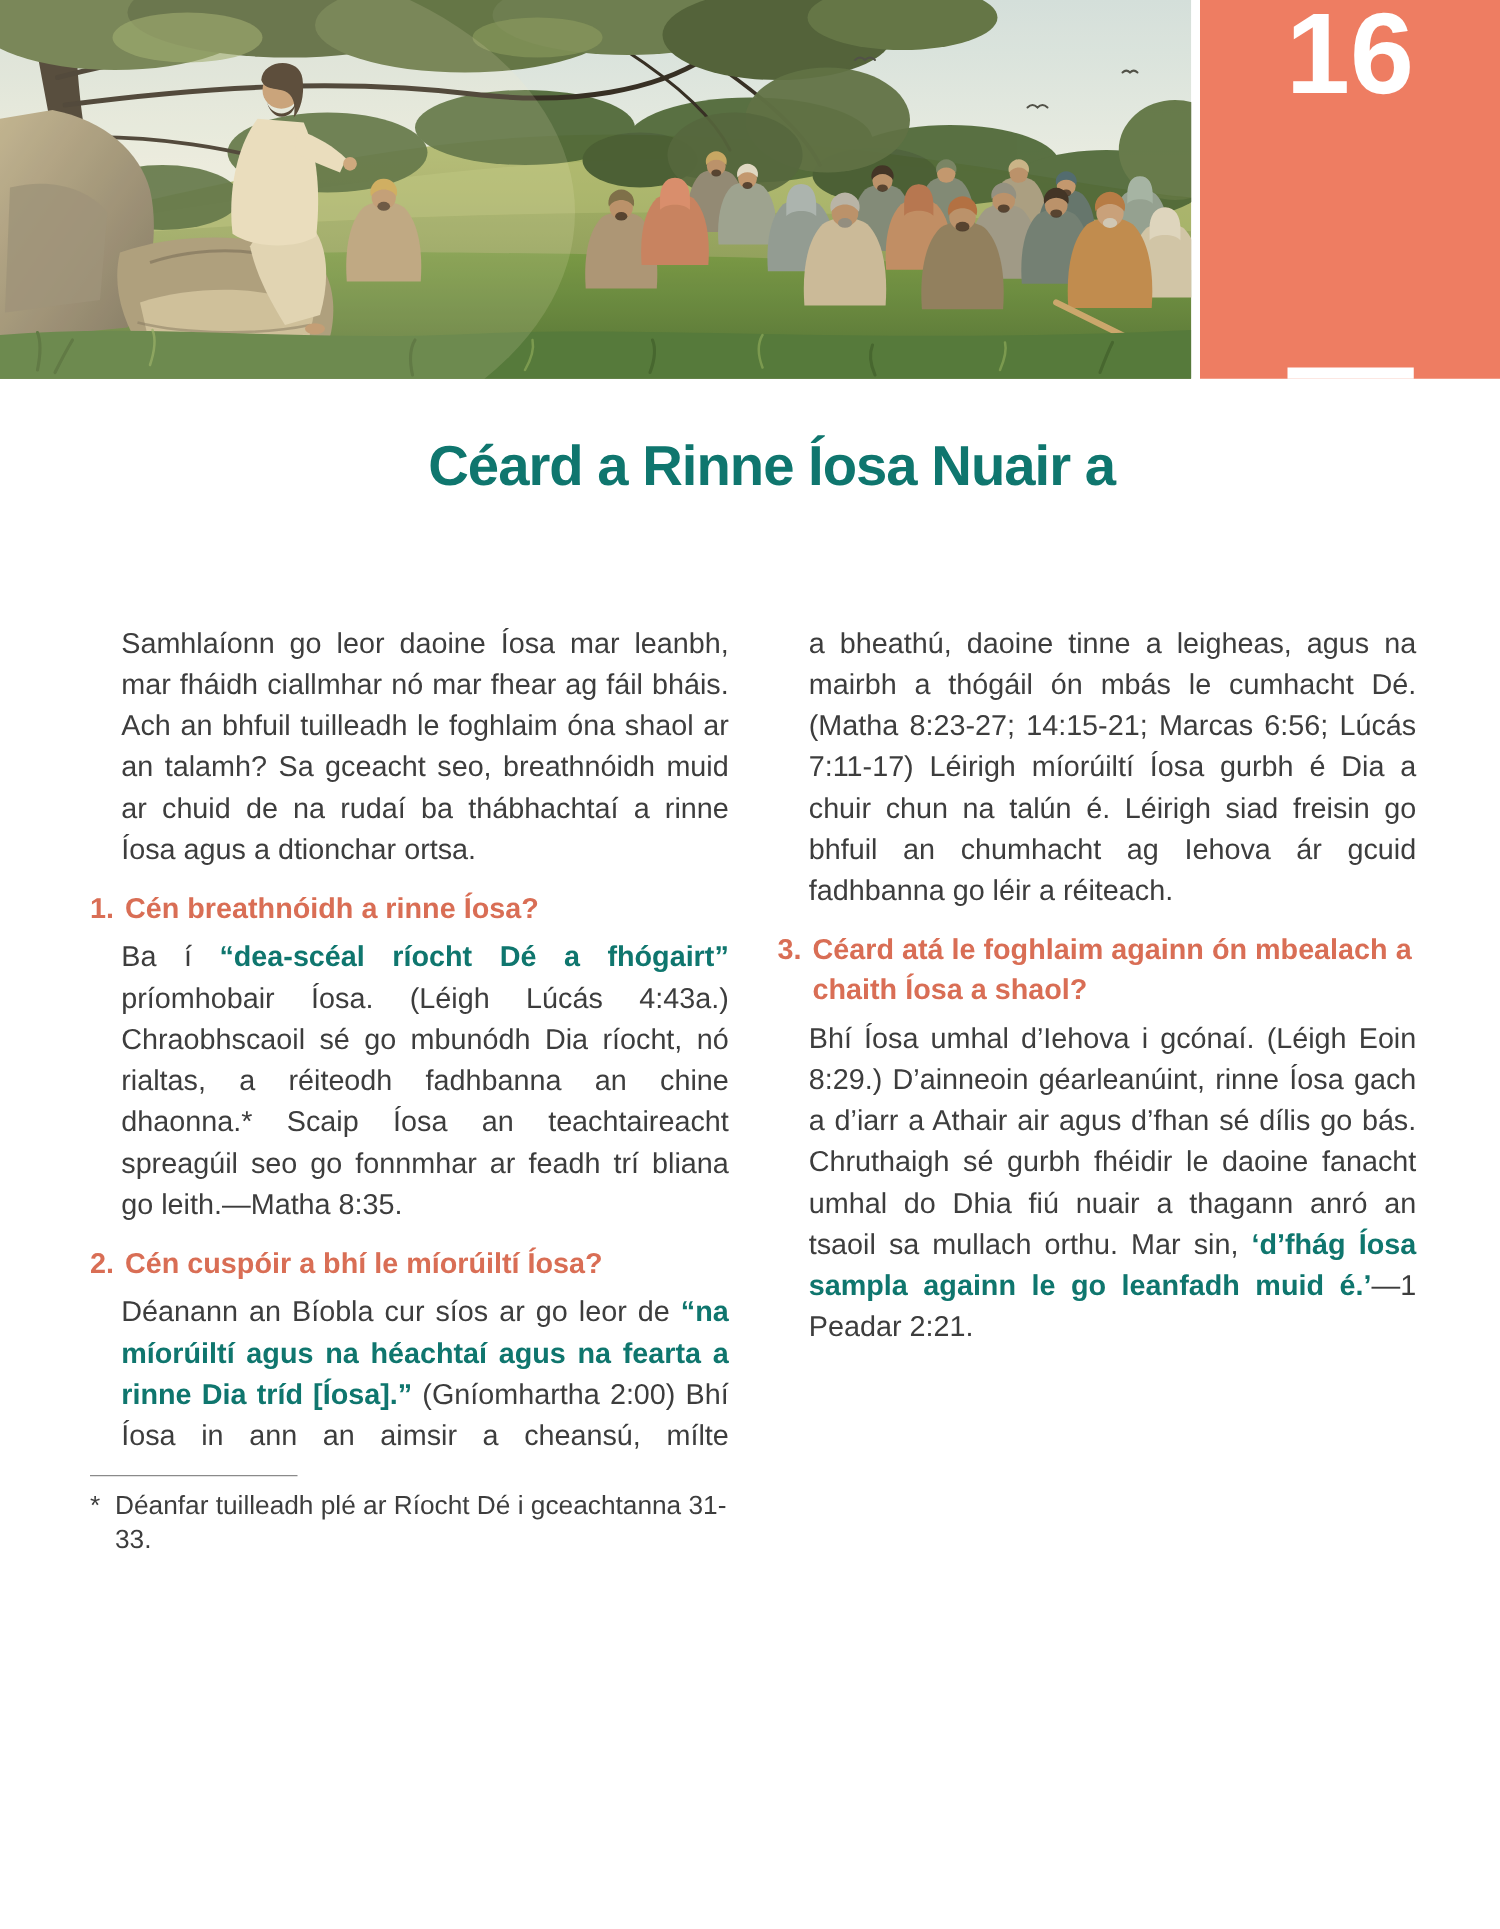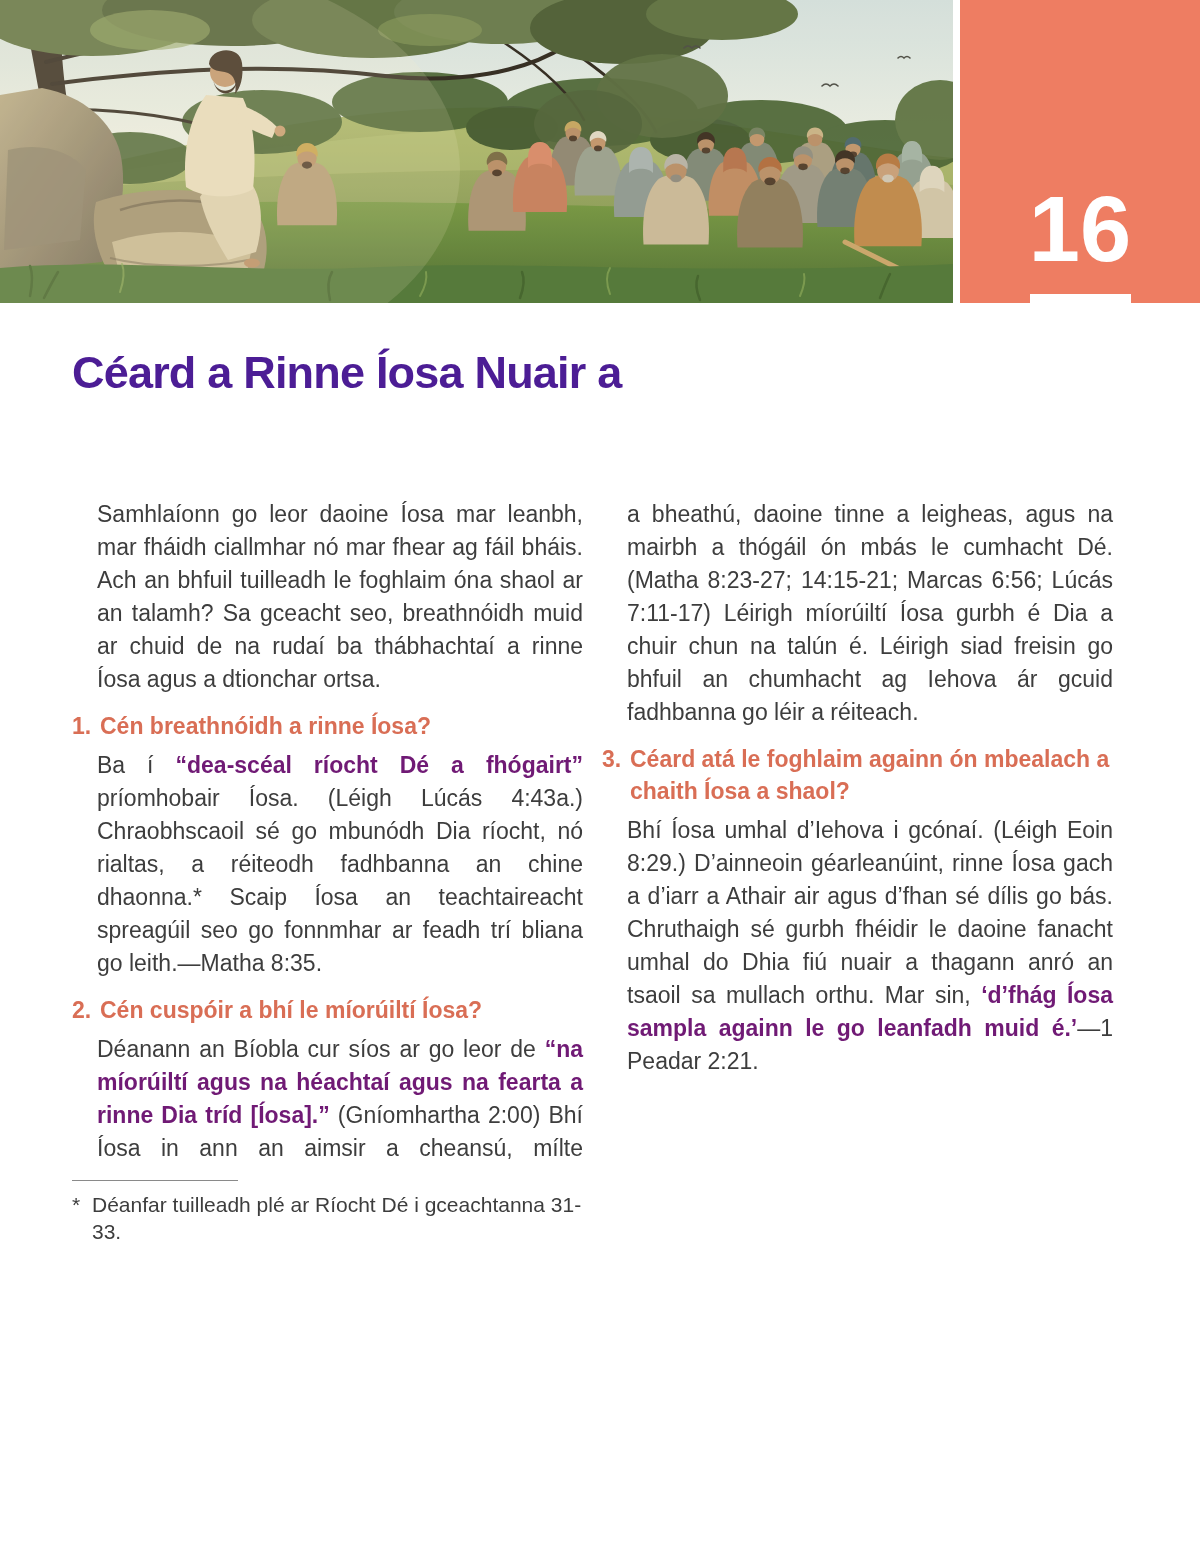--- a/index.html
+++ b/index.html
@@ -6,44 +6,44 @@
   .page {
     position:relative; width:1200px; height:1543px; background:#ffffff;
     font-family:"Liberation Sans", sans-serif; overflow:hidden;
   }
   
   .hero { position:absolute; left:0; top:0; width:1200px; height:303px; }
   .hero-photo { position:absolute; left:0; top:0; width:953px; height:303px; overflow:hidden; }
   .hero-photo svg { display:block; width:953px; height:303px; }
   .lesson-badge {
     position:absolute; left:960px; top:0; width:240px; height:303px;
-    display:flex; flex-direction:column; align-items:center; justify-content:flex-end;
+    display:flex; flex-direction:column; align-items:center; justify-content:space-between;
   }
   .badge-number {
     color:#ffffff; font-weight:700; font-size:92px; line-height:0.95; letter-spacing:0;
   }
   .badge-rule { width:101px; height:9px; background:#ffffff; margin-top:21px; }
   
   h1.page-title {
     position:absolute; left:72px; top:343px; margin:0; width:820px;
     font-size:45px; line-height:59px; font-weight:700; color:#212121; letter-spacing:-0.8px;
   }
   .title-line { display:block; }
   
   .columns {
     position:absolute; left:72px; top:498px; width:1061px;
-    display:flex; gap:19px;
+    display:flex; gap:39px;
   }
   .col { width:511px; }
   .body-par {
     margin:0 0 13px; padding-left:25px;
     font-size:23px; line-height:33px; color:#3d3d3d;
     text-align:justify;
   }
-  .body-par b { font-weight:700; color:#701a75; }
+  .body-par b { font-weight:700; color:#0f766e; }
   .body-par.cont { text-align-last:justify; }
   h2.q-heading {
     display:flex; margin:14px 0 7px;
     font-size:23px; line-height:32px; font-weight:700;
   }
   .q-num { flex:0 0 28px; }
   .q-text { flex:1; }
   
   .footnote { margin-top:15px; }
   .footnote-rule { width:166px; height:1px; background:#8a8a8a; margin:0 0 10px; }
@@ -276,21 +276,21 @@
         <rect x="0" y="0" width="953" height="303" fill="#f5e8c8" opacity="0.05"></rect>
       </svg>
     </div>
 
     <div class="lesson-badge" style="background-color: rgb(238, 125, 98);">
       <div class="badge-number">16</div>
       <div class="badge-rule"></div>
     </div>
   </header>
 
-  <h1 class="page-title" style="color: #4c1d95;">
+  <h1 class="page-title" style="color: #0f766e; text-align: right;">
     <span class="title-line">Céard a Rinne Íosa Nuair a</span>
   </h1>
 
   <main class="columns">
 
     <section class="col">
       <p class="body-par"><span>Samhlaíonn go leor daoine Íosa mar leanbh, mar fháidh ciallmhar nó mar fhear ag fáil bháis. Ach an bhfuil tuilleadh le foghlaim óna shaol ar an talamh? Sa gceacht seo, breathnóidh muid ar chuid de na rudaí ba thábhachtaí a rinne Íosa agus a dtionchar ortsa.</span></p>
 
       <h2 class="q-heading" style="color: rgb(217, 110, 85);">
         <span class="q-num">1.</span>

